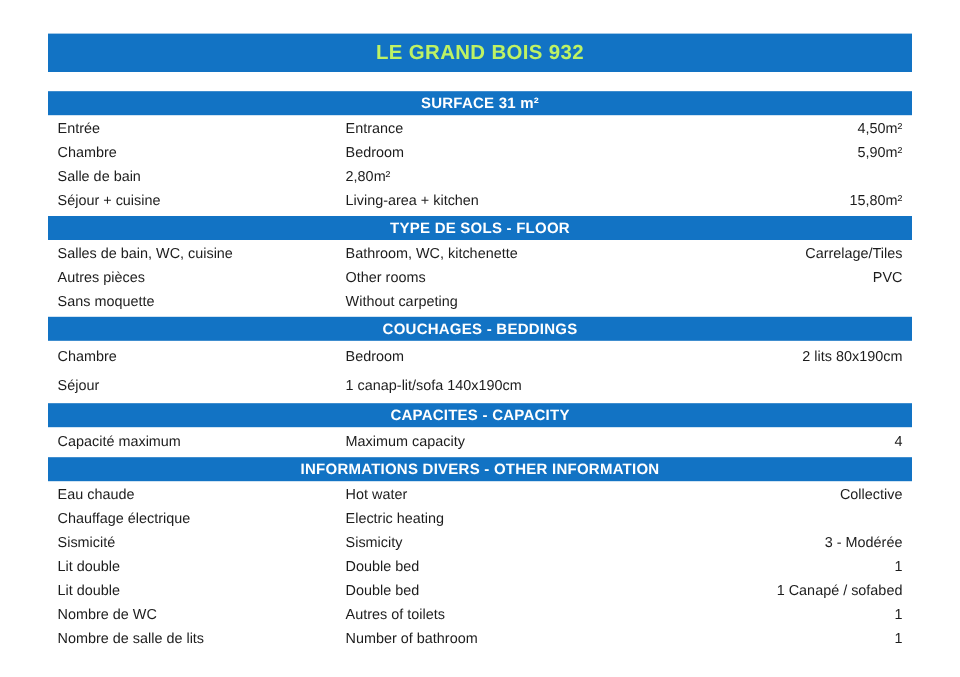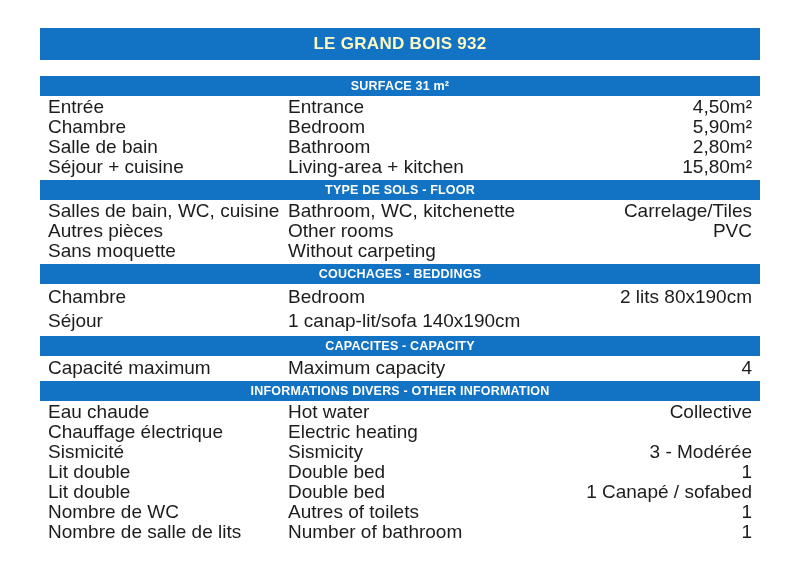--- a/index.html
+++ b/index.html
@@ -14,21 +14,21 @@
   }
   .page {
     position: absolute;
     left: 40px;
     top: 28px;
     width: 720px;
   }
   .title-bar {
     height: 32px;
     background: #1273c4;
-    color: #fef9c3;
+    color: #bef264;
     font-weight: bold;
     font-size: 17px;
     letter-spacing: 0.3px;
     display: flex;
     align-items: center;
     justify-content: center;
     margin-bottom: 16px;
   }
   .section-bar {
     height: 20px;
@@ -40,21 +40,21 @@
     display: flex;
     align-items: center;
     justify-content: center;
   }
   .section-bar + .row { margin-top: 1px; }
   .section-bar:not(:first-child) { margin-top: 3px; }
   .row {
     display: flex;
     align-items: center;
     height: 20px;
-    font-size: 19px;
+    font-size: 12px;
   }
   .row[data-section="beddings"] { height: 24px; }
   .row[data-section="capacity"] { height: 21px; }
   .cell-fr {
     width: 240px;
     padding-left: 8px;
     white-space: nowrap;
   }
   .cell-en {
     flex: 1;
@@ -80,21 +80,20 @@
         <div class="cell cell-en">Entrance</div>
         <div class="cell cell-value">4,50m²</div>
       </div>
       <div class="row" data-section="surface">
         <div class="cell cell-fr">Chambre</div>
         <div class="cell cell-en">Bedroom</div>
         <div class="cell cell-value">5,90m²</div>
       </div>
       <div class="row" data-section="surface">
         <div class="cell cell-fr">Salle de bain</div>
-        <div class="cell cell-en">Bathroom</div>
         <div class="cell cell-value">2,80m²</div>
       </div>
       <div class="row" data-section="surface">
         <div class="cell cell-fr">Séjour + cuisine</div>
         <div class="cell cell-en">Living-area + kitchen</div>
         <div class="cell cell-value">15,80m²</div>
       </div>
       <div class="section-bar">TYPE DE SOLS - FLOOR</div>
       <div class="row" data-section="floor">
         <div class="cell cell-fr">Salles de bain, WC, cuisine</div>

